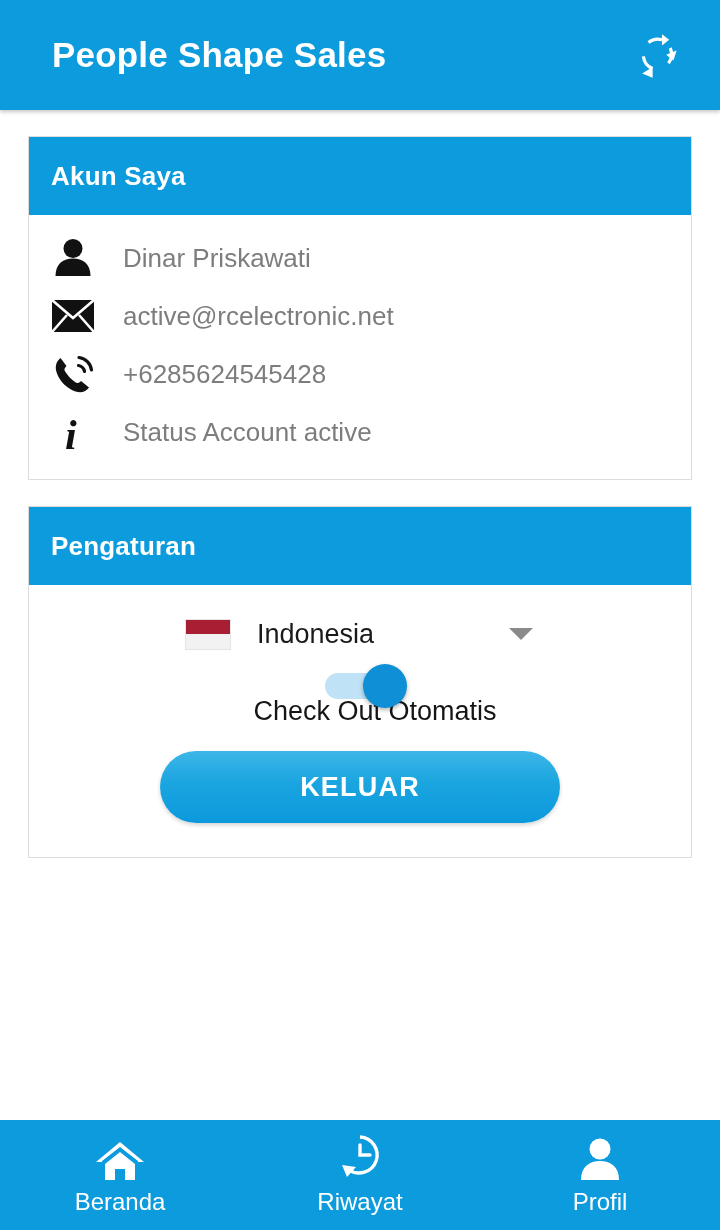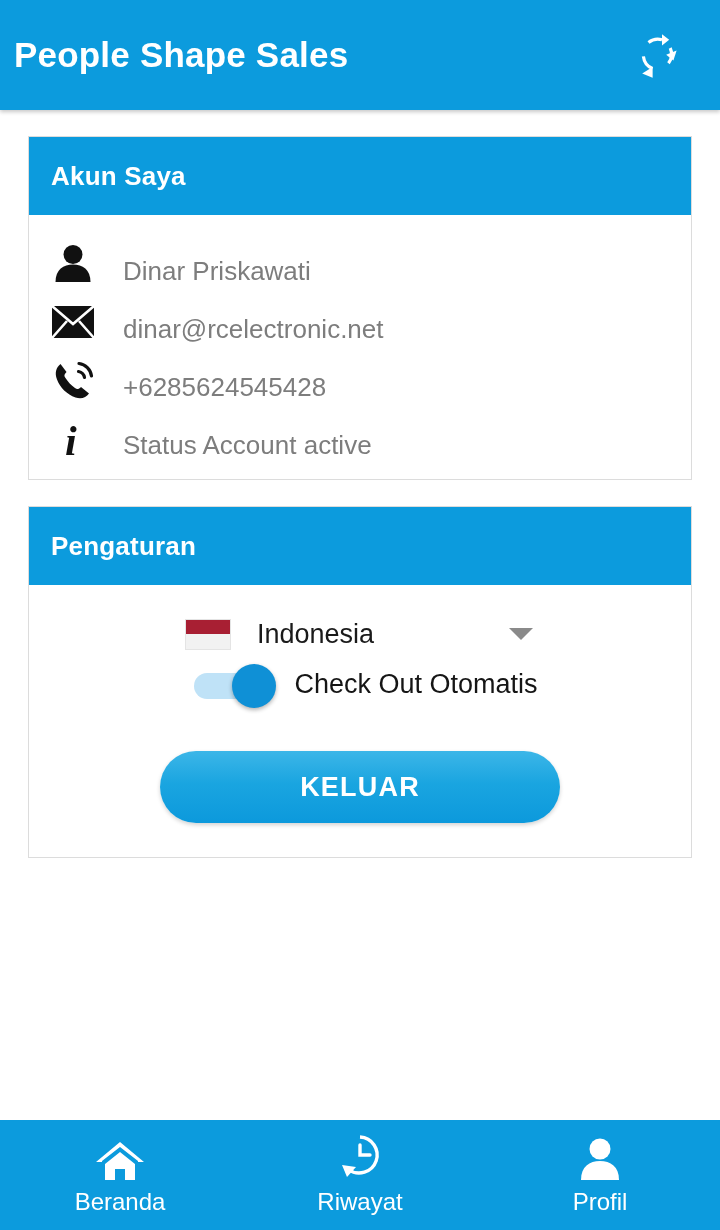--- a/index.html
+++ b/index.html
@@ -15,21 +15,21 @@
     position: relative;
   }
 
   
   .appbar {
     height: 110px;
     background: #0c9bdd;
     display: flex;
     align-items: center;
     justify-content: space-between;
-    padding: 0 28px 0 14px;
+    padding: 0 28px 0 52px;
     box-sizing: border-box;
     box-shadow: 0 2px 4px rgba(0,0,0,0.22);
     position: relative;
     z-index: 5;
   }
   .appbar-title {
     color: #ffffff;
     font-size: 35px;
     font-weight: bold;
     letter-spacing: 0.2px;
@@ -70,21 +70,21 @@
     font-weight: bold;
     letter-spacing: 0.2px;
   }
   .card-body {
     padding: 14px 0 18px 0;
   }
 
   
   .info-row {
     display: flex;
-    align-items: flex-end;
+    align-items: center;
     height: 58px;
     padding-left: 22px;
   }
   .info-icon {
     width: 58px;
     min-width: 58px;
     height: 46px;
     display: flex;
     align-items: center;
     justify-content: flex-start;
@@ -132,23 +132,24 @@
   .caret {
     width: 0; height: 0;
     border-left: 12px solid transparent;
     border-right: 12px solid transparent;
     border-top: 12px solid #8a8a8a;
     margin-right: 2px;
   }
 
   .toggle-row {
     display: flex;
-    align-items: flex-start;
+    align-items: center;
     height: 58px;
     margin-left: 12px;
+    flex-direction: column;
   }
   .switch {
     position: relative;
     width: 82px;
     min-width: 82px;
     height: 34px;
   }
   .switch-track {
     position: absolute;
     left: 0; top: 4px;
@@ -260,21 +261,21 @@
       </div>
 
       <div class="info-row">
         <span class="info-icon">
           <svg width="44" height="36" viewBox="0 0 44 36">
             <rect x="1" y="2" width="42" height="32" fill="#111111"></rect>
             <path d="M1 2 L22 20 L43 2" fill="none" stroke="#ffffff" stroke-width="2.6"></path>
             <path d="M1 34 L16 17 M43 34 L28 17" fill="none" stroke="#ffffff" stroke-width="2.6"></path>
           </svg>
         </span>
-        <span class="info-text">dinar@rcelectronic.net</span>
+        <span class="info-text">active@rcelectronic.net</span>
       </div>
 
       <div class="info-row">
         <span class="info-icon">
           <svg width="44" height="44" viewBox="0 0 44 44">
             <path d="M9.5 6 C5 9.5 3.5 15 6 21.5 C9 29.5 16 36.5 24.5 39.5 C30.5 41.5 35 39.5 38 35.5 L30 29 C27.5 31.5 26 31.5 24 30 C20 27 17 24 14.5 20 C13 18 13 16.5 15.5 14 Z" fill="#111111"></path>
             <path d="M28 5.5 A14.5 14.5 0 0 1 40.5 18" fill="none" stroke="#111111" stroke-width="3.2" stroke-linecap="round"></path>
             <path d="M27.5 13.5 A7.5 7.5 0 0 1 33.5 19.5" fill="none" stroke="#111111" stroke-width="3.2" stroke-linecap="round"></path>
           </svg>
         </span>

